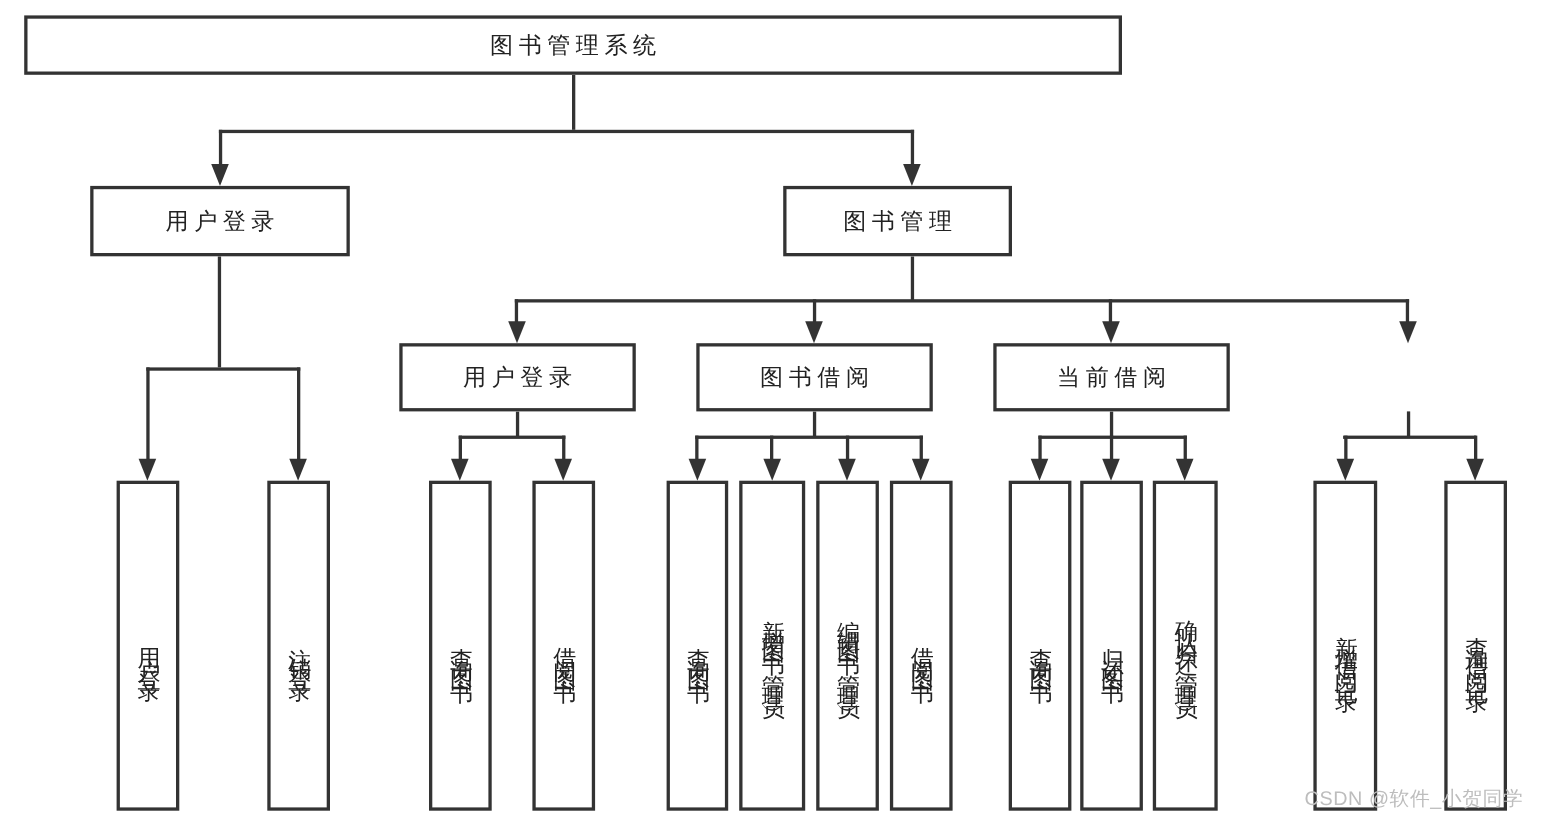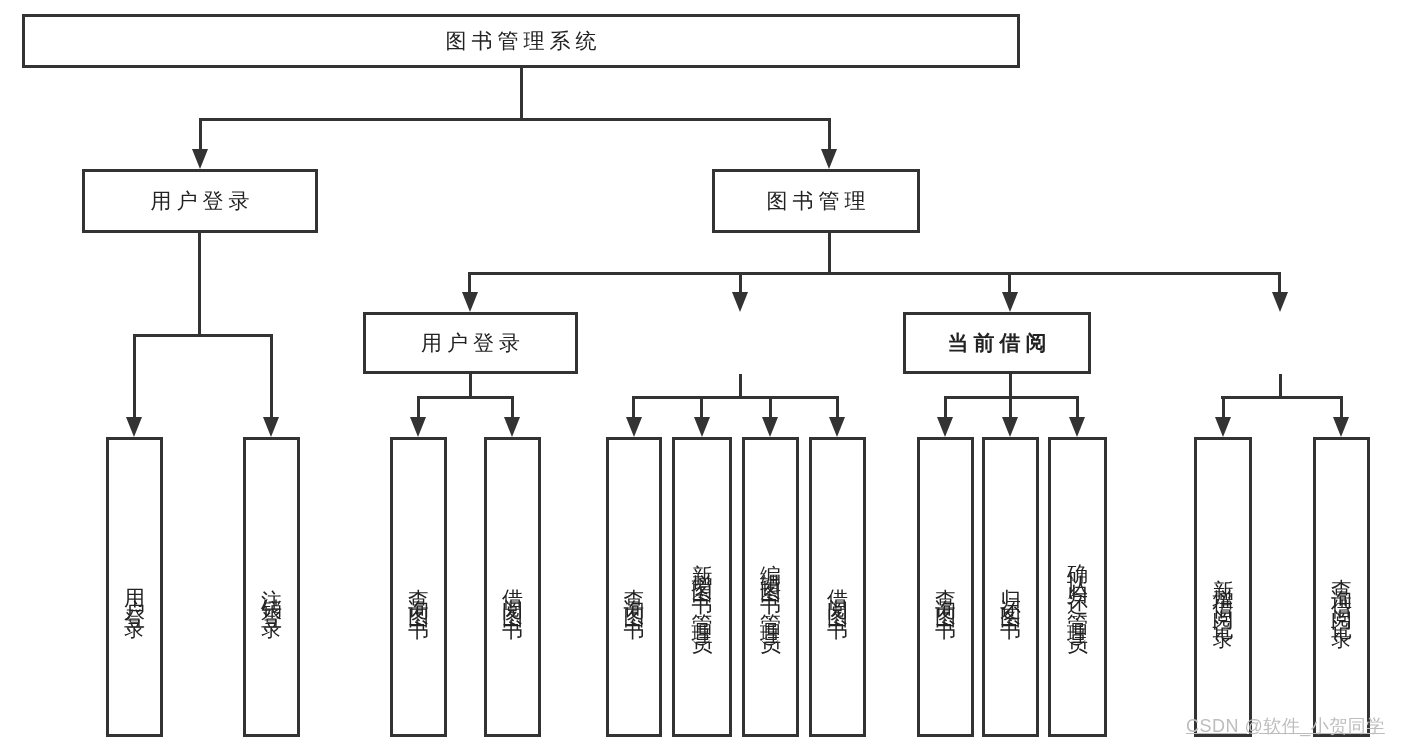--- a/index.html
+++ b/index.html
@@ -27,21 +27,21 @@
   .hl,.vl{position:absolute;background:var(--line);}
   .hl{height:2.5px;}
   .vl{width:2.5px;}
   .arr{
     position:absolute;width:0;height:0;
     border-left:8.5px solid transparent;border-right:8.5px solid transparent;
     border-top:20px solid var(--line);
   }
   .watermark{
     position:absolute;left:1186px;top:714px;z-index:5;
-    font-size:18px;letter-spacing:0.5px;color:var(--watermark);white-space:nowrap;text-decoration:underline;
+    font-size:18px;letter-spacing:0.5px;color:var(--watermark);white-space:nowrap;
   }
 </style>
 </head>
 <body>
 
 <div class="canvas">
 
   <div class="vl" style="left:520px;top:68px;height:50px;"></div>
   <div class="hl" style="left:199px;top:118px;width:632px;"></div>
   <div class="vl" style="left:199px;top:118px;height:33px;"></div>
@@ -108,21 +108,24 @@
   <div class="box hbox" style="left:82px;top:169px;width:236px;height:64px;">
     <span class="lbl">用户登录</span>
   </div>
   <div class="box hbox" style="left:712px;top:169px;width:208px;height:64px;">
     <span class="lbl">图书管理</span>
   </div>
 
   <div class="box hbox" style="left:363px;top:312px;width:215px;height:62px;">
     <span class="lbl">用户登录</span>
   </div>
-  <div class="box hbox" style="left:903px;top:312px;width:188px;height:62px;font-weight:bold;">
+  <div class="box hbox" style="left:633px;top:312px;width:215px;height:62px;">
+    <span class="lbl">图书借阅</span>
+  </div>
+  <div class="box hbox" style="left:903px;top:312px;width:215px;height:62px;">
     <span class="lbl">当前借阅</span>
   </div>
 
   <div class="box vbox" style="left:106px;top:437px;width:57px;height:300px;">
     <span class="lbl">用户登录</span>
   </div>
   <div class="box vbox" style="left:243px;top:437px;width:57px;height:300px;">
     <span class="lbl">注销登录</span>
   </div>
 

